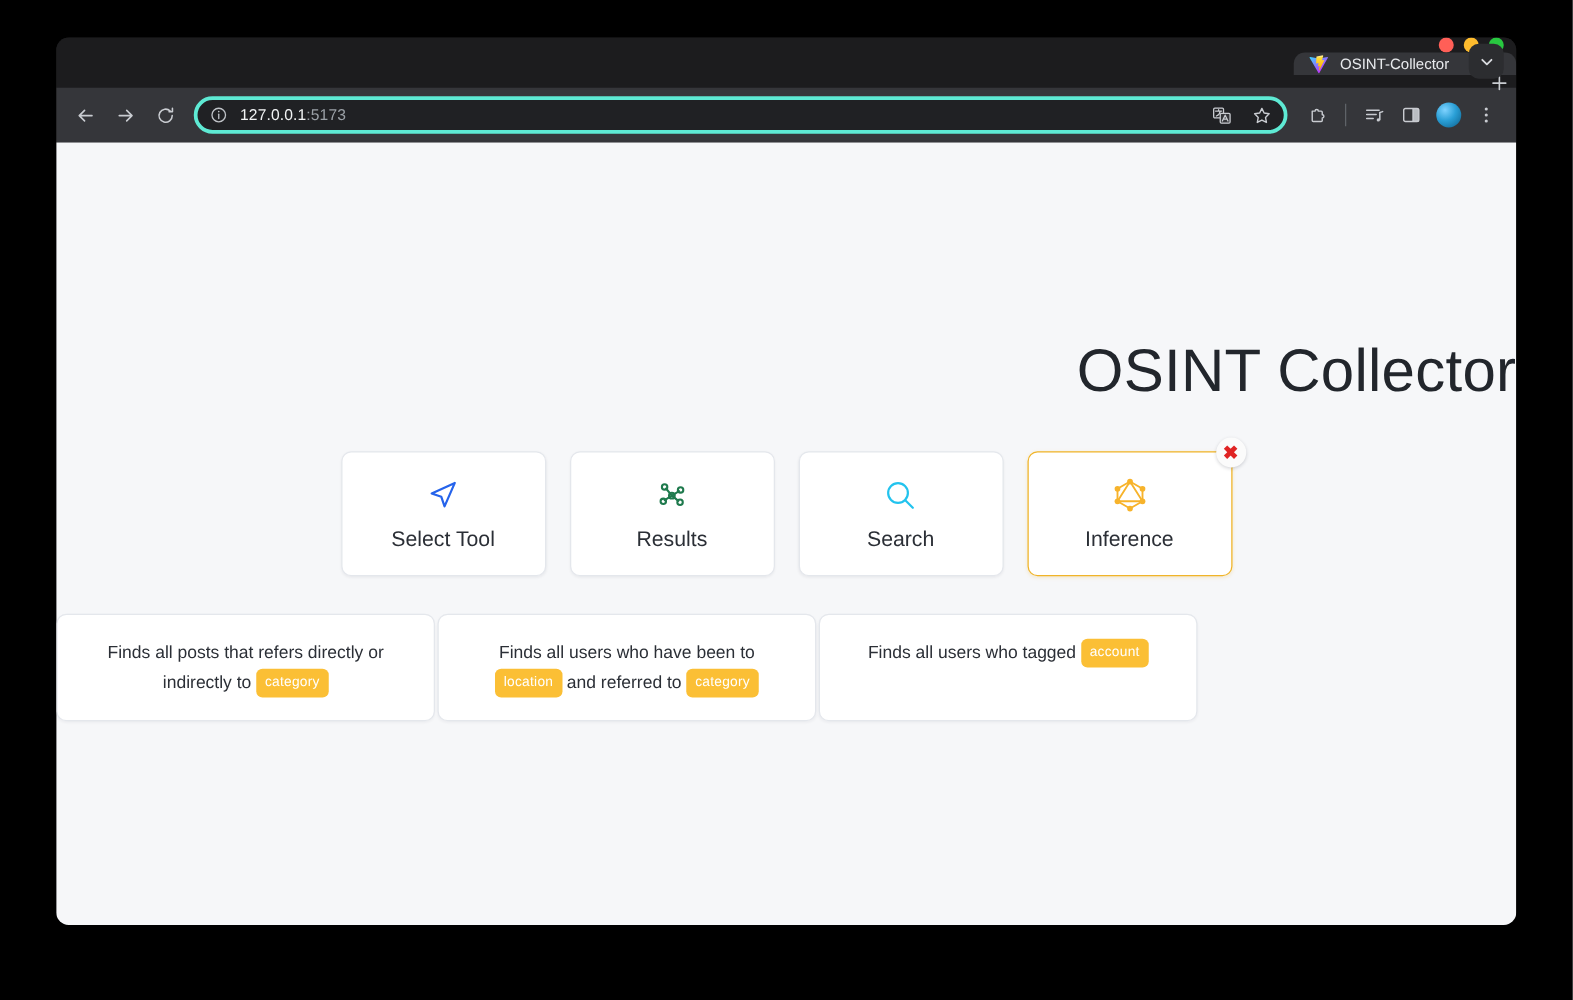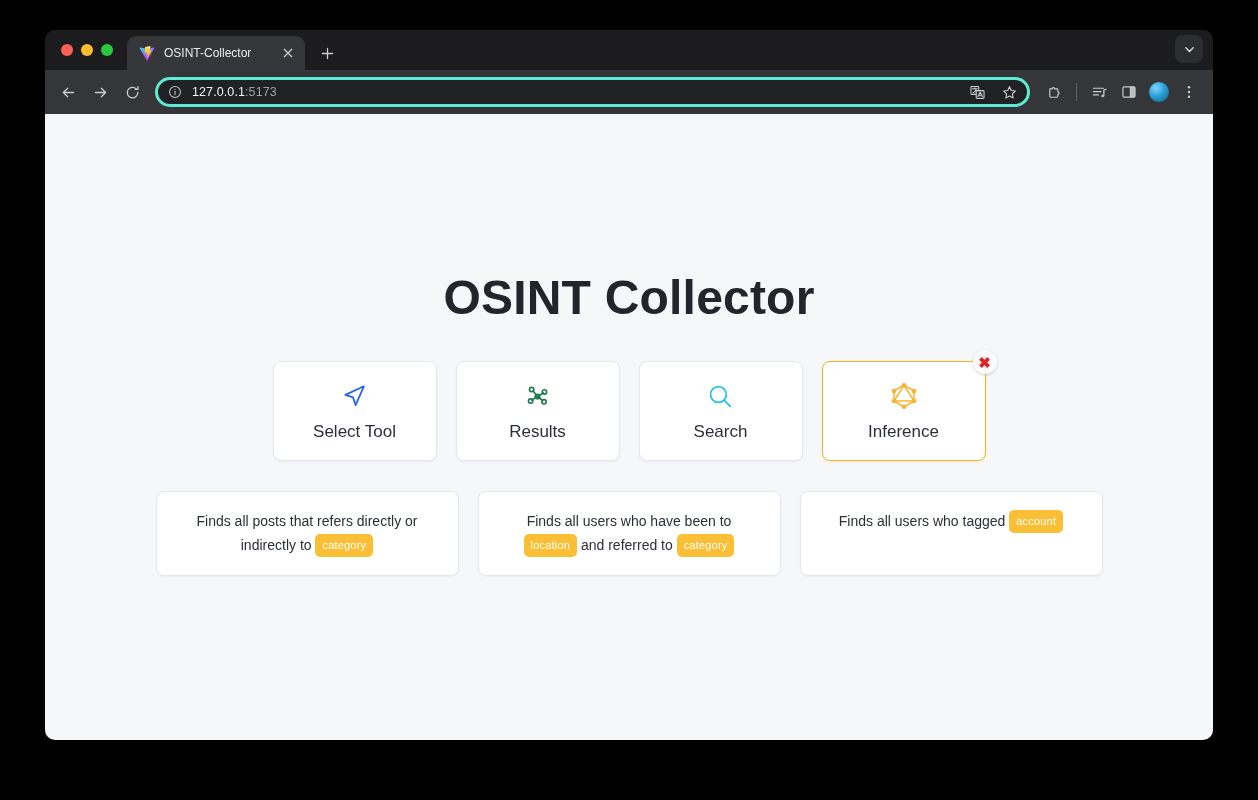--- a/index.html
+++ b/index.html
@@ -22,20 +22,21 @@
   }
 
   
   .tab-strip {
     position: relative;
     height: 40px;
     background: #1c1c1e;
     display: flex;
     align-items: flex-end;
     padding-left: 14px;
+    flex-direction: column;
   }
   .traffic-lights {
     display: flex; align-items: center; gap: 8px;
     height: 40px; padding: 0 10px 0 2px;
   }
   .light { width: 12px; height: 12px; border-radius: 50%; }
   .light.red { background: #ff5f57; }
   .light.yellow { background: #febc2e; }
   .light.green { background: #28c840; }
 
@@ -152,23 +153,23 @@
 
   
   .viewport {
     height: 626px;
     background: #f6f7f9;
     position: relative;
     overflow: hidden;
   }
 
   .page-title {
-    text-align: center;
+    text-align: right;
     font-size: 48px;
-    font-weight: 700;
+    font-weight: 400;
     color: #22262c;
     letter-spacing: .2px;
     margin-top: 156px;
   }
 
   
   .nav-row {
     display: flex;
     justify-content: center;
     gap: 19px;
@@ -210,22 +211,21 @@
     display: flex; align-items: center; justify-content: center;
     color: #e02424;
     font-size: 15px;
     font-weight: bold;
     line-height: 1;
   }
 
   
   .info-row {
     display: flex;
-    justify-content: center;
-    gap: 19px;
+    gap: 2px;
     margin-top: 30px;
     border-radius: 18px;
   }
   .info-card {
     width: 303px;
     min-height: 78px;
     background: #ffffff;
     border: 1px solid #e4e7ec;
     border-radius: 8px;
     padding: 18px 22px;

